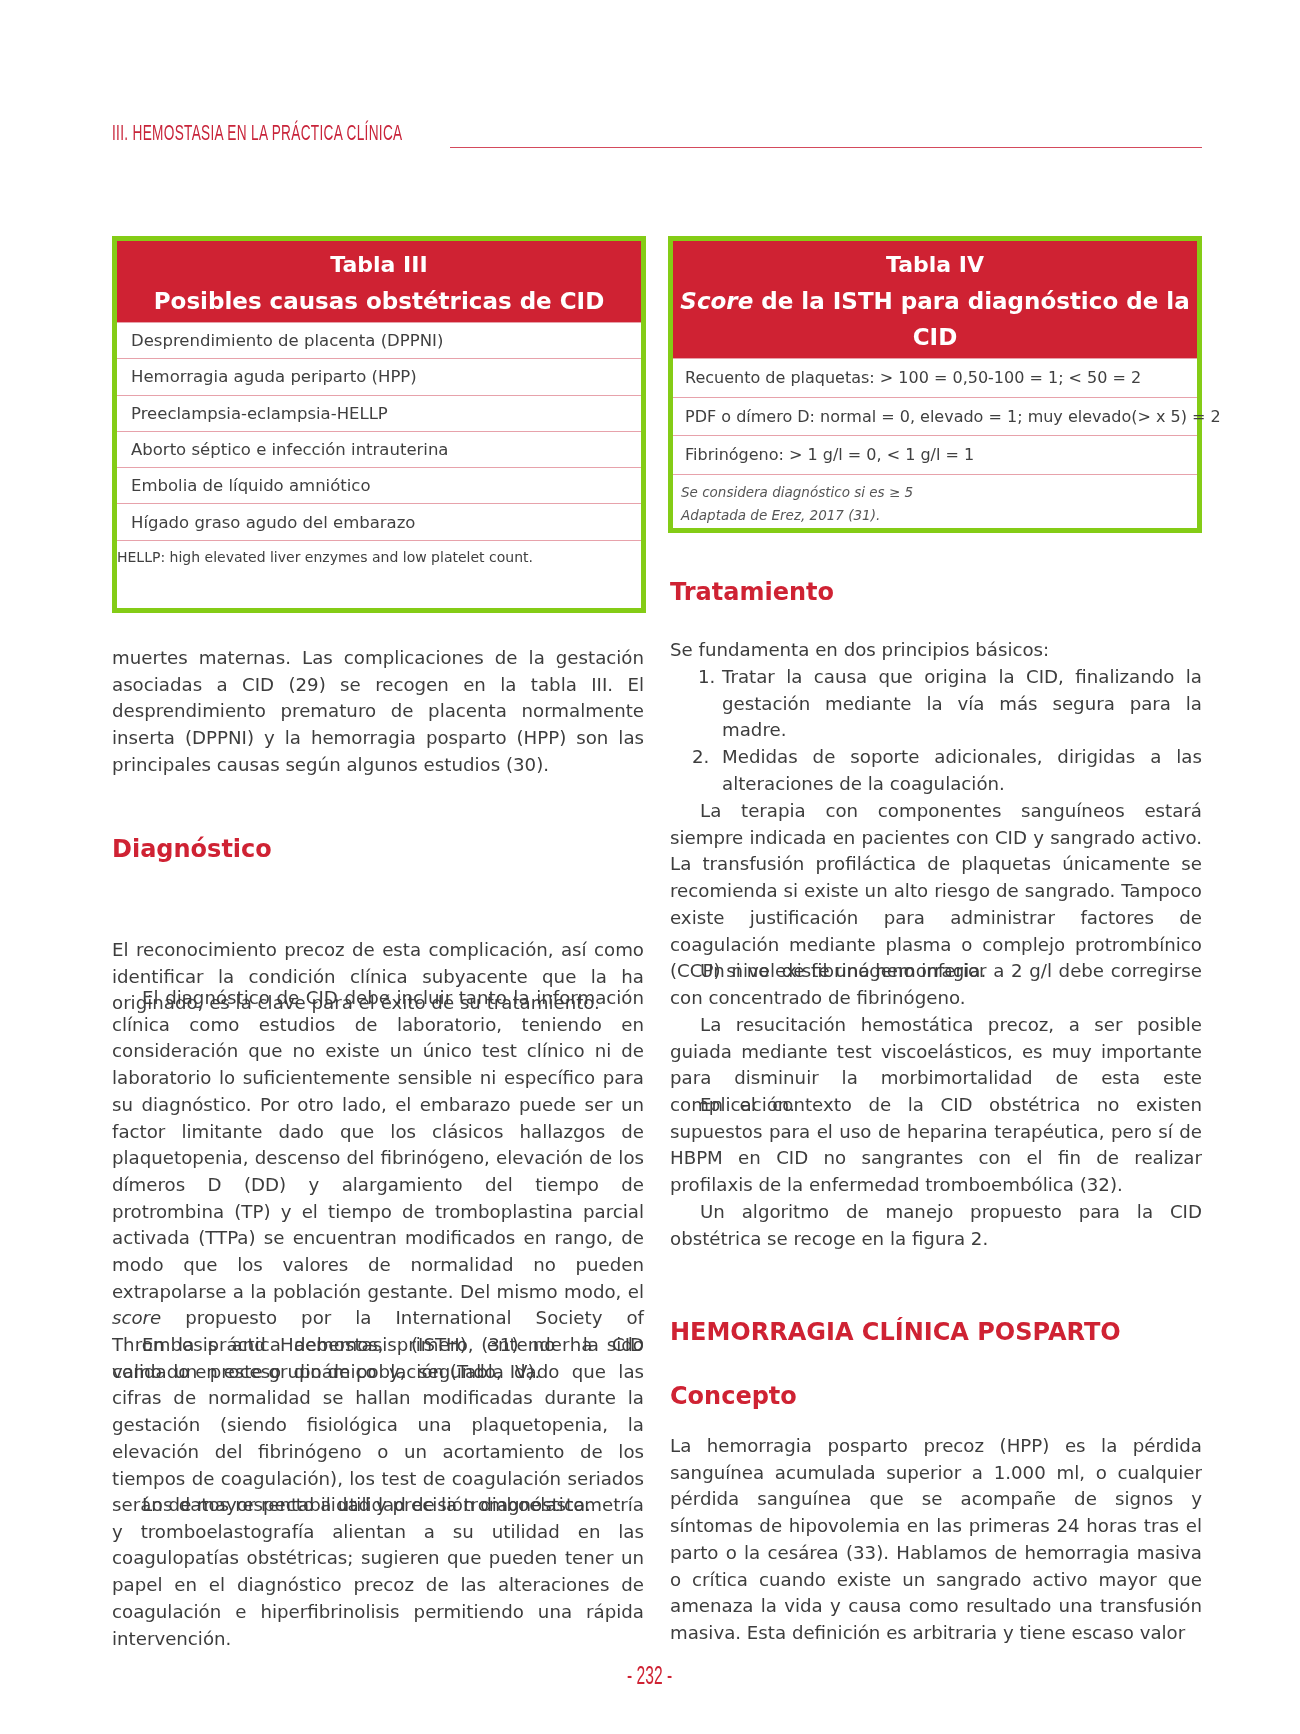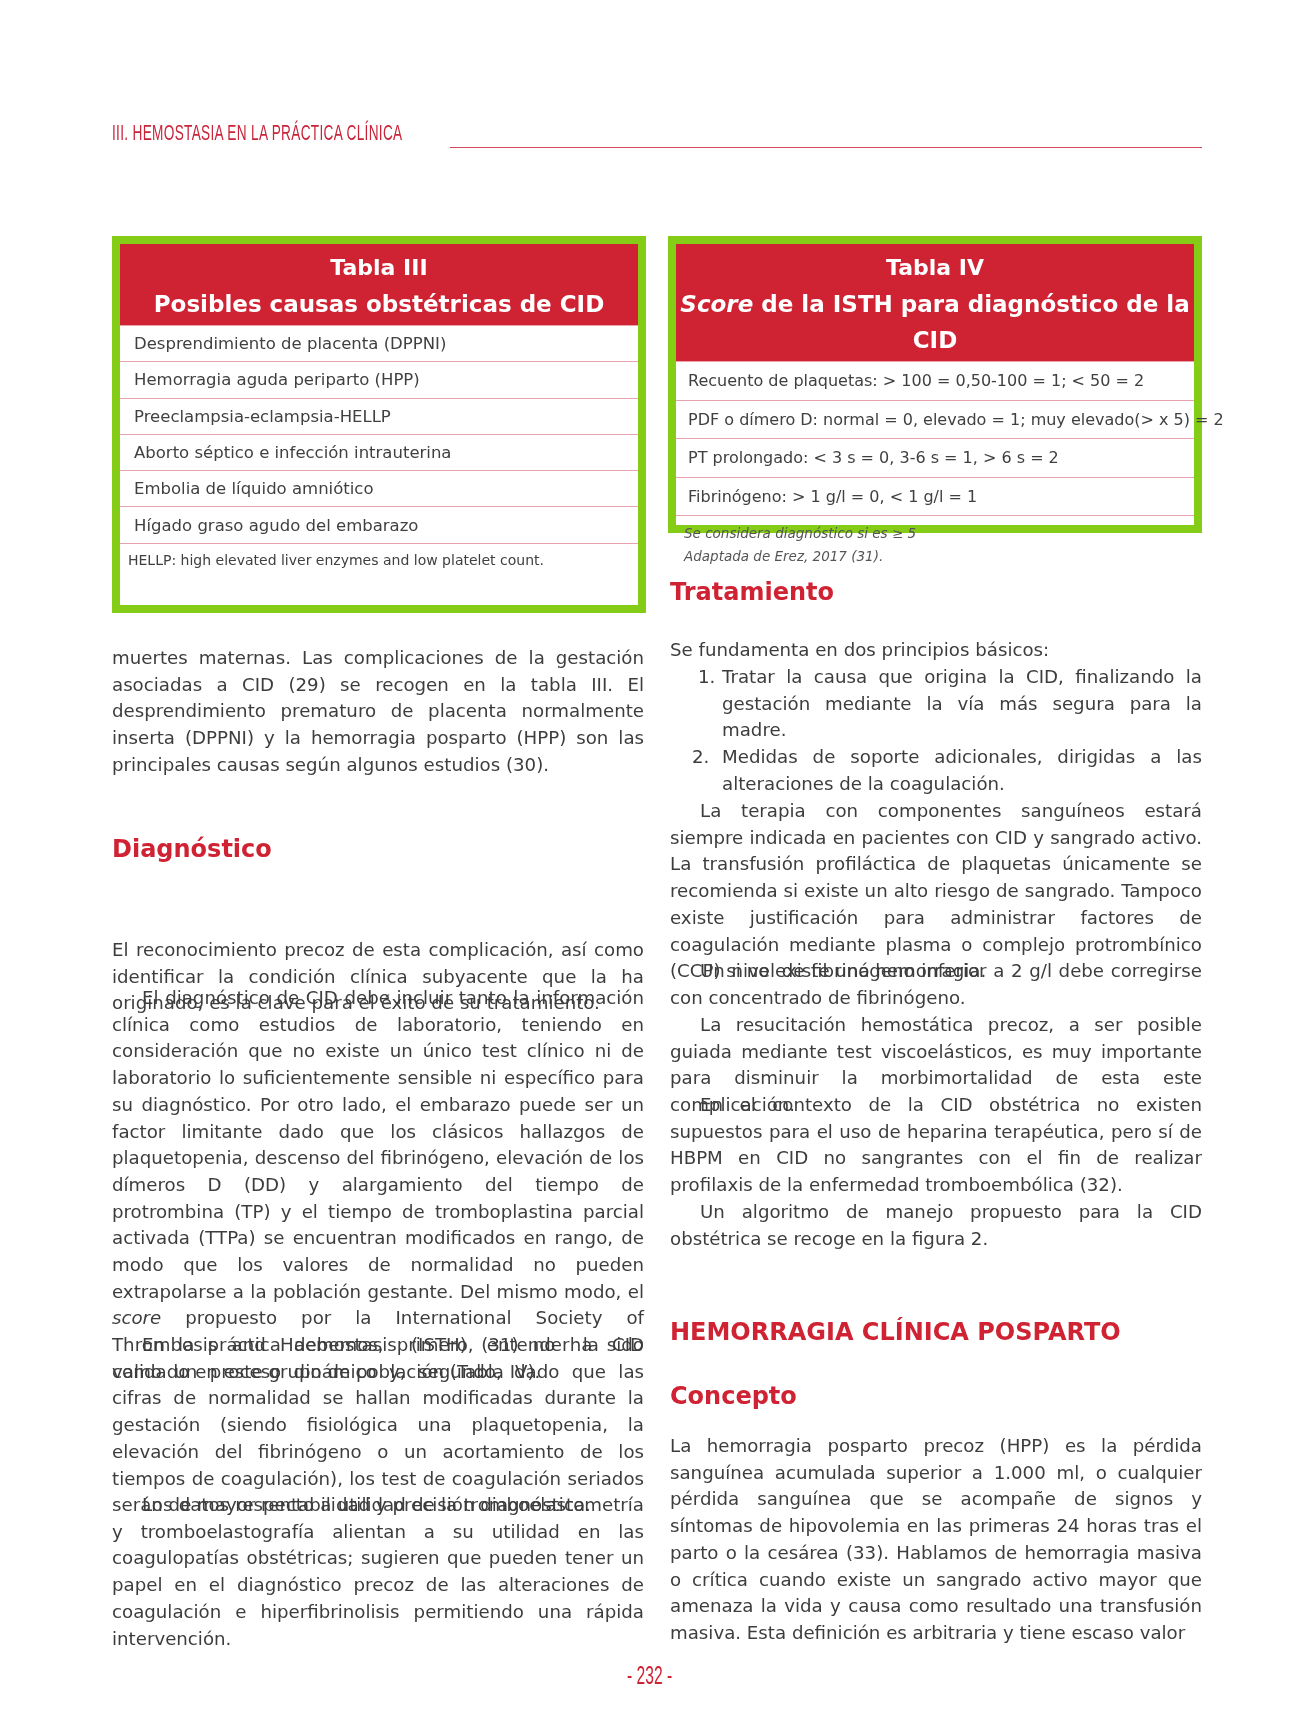--- a/index.html
+++ b/index.html
@@ -4,28 +4,28 @@
 <style>
   html, body { margin: 0; padding: 0; background: #ffffff; }
   body { width: 1300px; height: 1734px; position: relative; overflow: hidden;
          font-family: "DejaVu Sans", sans-serif; color: #3a3a3a; }
   .running-head { position: absolute; left: 112px; top: 120px; width: 1090px; height: 34px; }
   .running-head .rh-text { position: absolute; left: 0; top: 0; font-family: "Liberation Sans Narrow", "Liberation Sans", sans-serif;
     font-size: 22px; letter-spacing: 0.5px; color: #c8243a; transform: scaleX(0.62); transform-origin: left top;
     white-space: nowrap; font-weight: normal; }
   .running-head .rh-rule { position: absolute; left: 338px; right: 0; top: 27px; border-top: 1.5px solid #d44a5c; }
 
-  .tbl { position: absolute; border: 8px solid #84cc16; box-sizing: border-box; background: #fff; }
+  .tbl { position: absolute; border: 5px solid #84cc16; box-sizing: border-box; background: #fff; }
   .tbl-head { background: #cf2233; color: #fff; text-align: center; font-weight: bold; }
   .tbl-head .t1 { font-size: 22px; line-height: 36px; padding-top: 6px; }
   .tbl-head .t2 { font-size: 23px; line-height: 36px; padding-bottom: 3px; }
   .tbl-head .t2 i { font-style: italic; }
   .tbl-row { border-top: 1.5px solid #e7a2ab; font-size: 16.5px; color: #404040; padding-left: 14px;
              box-sizing: border-box; display: flex; align-items: center; white-space: nowrap; }
-  .tbl-foot { border-top: 1.5px solid #e7a2ab; font-size: 14px; color: #404040; padding-left: 8px; box-sizing: border-box;
+  .tbl-foot { border-top: 1.5px solid #e7a2ab; font-size: 14px; color: #404040; box-sizing: border-box;
               display: flex; align-items: center; }
   .tbl-foot-it { border-top: 1.5px solid #e7a2ab; font-size: 13.5px; color: #555; padding: 6px 8px; font-style: italic;
                  box-sizing: border-box; line-height: 23px; }
 
   #tbl3 { left: 112px; top: 236px; width: 534px; height: 377px; }
   #tbl3 .tbl-row { height: 36.3px; }
   #tbl3 .tbl-foot { height: 34px; }
   #tbl4 { left: 668px; top: 236px; width: 534px; height: 297px; }
   #tbl4 .tbl-row { height: 38.5px; padding-left: 12px; font-size: 16px; }
 
@@ -62,21 +62,20 @@
   <div class="tbl-foot">HELLP: high elevated liver enzymes and low platelet count.</div>
 </div>
 
 <div class="tbl" id="tbl4">
   <div class="tbl-head">
     <div class="t1">Tabla IV</div>
     <div class="t2"><i>Score</i><span> de la ISTH para diagnóstico de la CID</span></div>
   </div>
   <div class="tbl-row">Recuento de plaquetas: &gt; 100 = 0,50-100 = 1; &lt; 50 = 2</div>
   <div class="tbl-row">PDF o dímero D: normal = 0, elevado = 1; muy elevado(&gt; x 5) = 2</div>
-  <div class="tbl-row">PT prolongado: &lt; 3 s = 0, 3-6 s = 1, &gt; 6 s = 2</div>
   <div class="tbl-row">Fibrinógeno: &gt; 1 g/l = 0, &lt; 1 g/l = 1</div>
   <div class="tbl-foot-it">
     <div>Se considera diagnóstico si es ≥ 5</div>
     <div>Adaptada de Erez, 2017 (31).</div>
   </div>
 </div>
 
 <div class="p" style="left:112px; top:645px;">muertes maternas. Las complicaciones de la gestación asociadas a CID (29) se recogen en la tabla III. El desprendimiento prematuro de placenta normalmente inserta (DPPNI) y la hemorragia posparto (HPP) son las principales causas según algunos estudios (30).</div>
 <div class="h2" style="left:112px; top:834px;">Diagnóstico</div>
 <div class="p" style="left:112px; top:905px;margin-top:32px;">El reconocimiento precoz de esta complicación, así como identificar la condición clínica subyacente que la ha originado, es la clave para el éxito de su tratamiento.</div>

